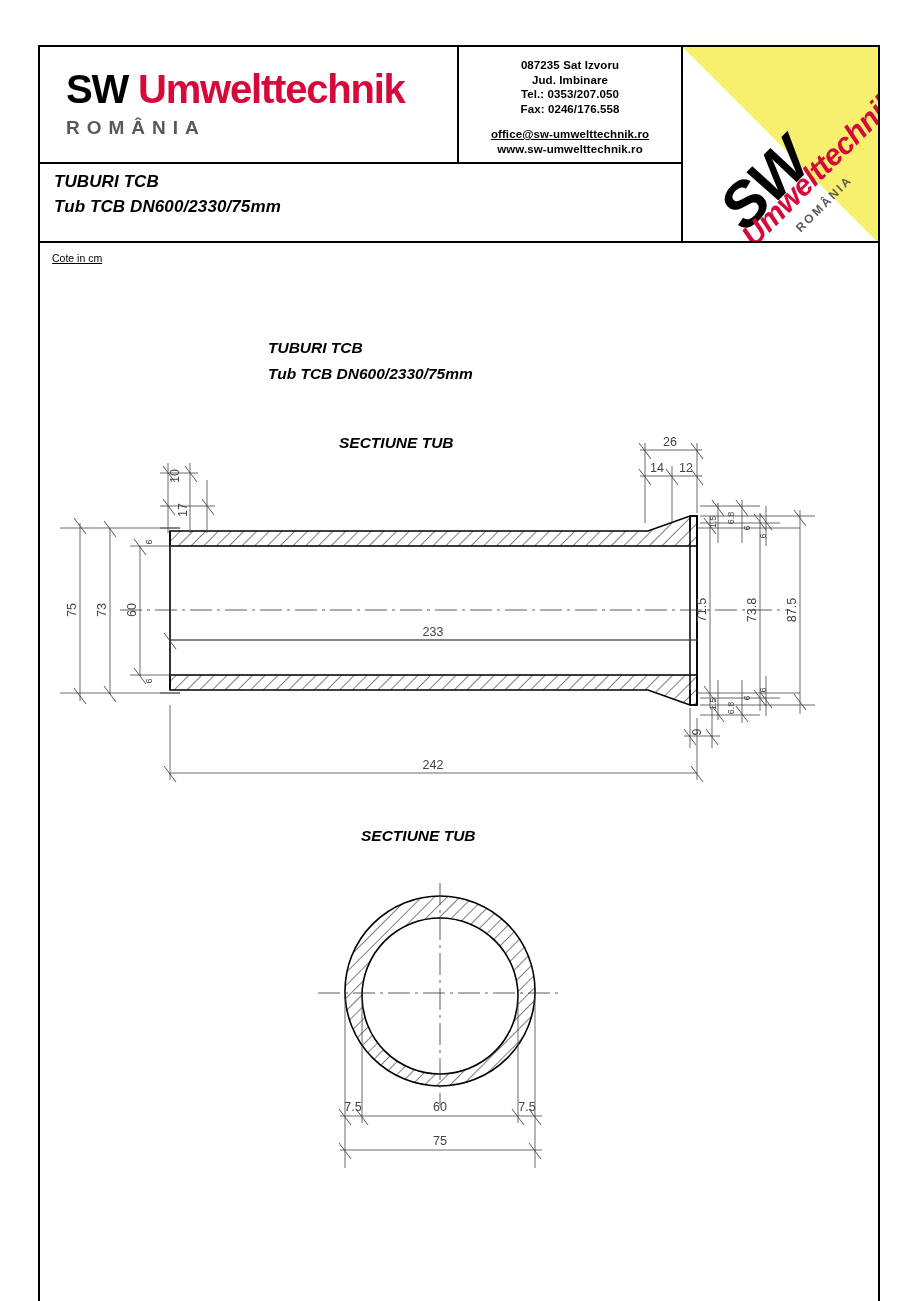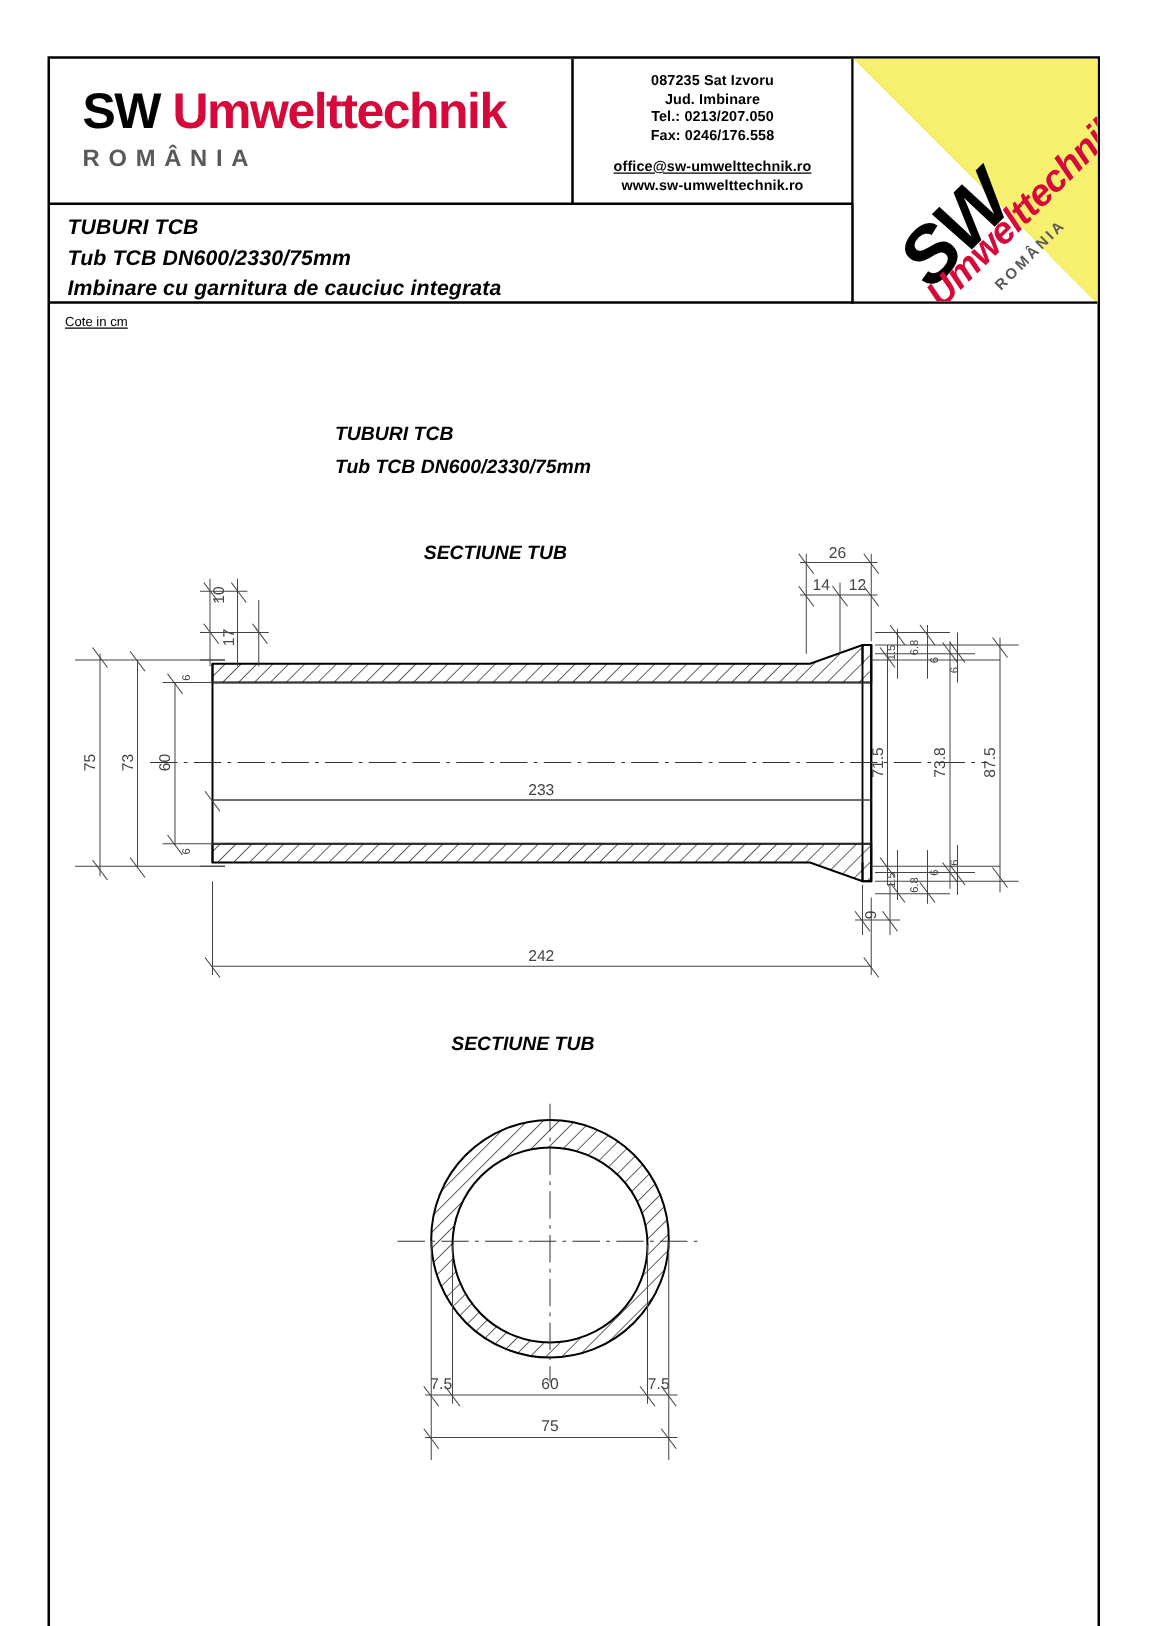--- a/index.html
+++ b/index.html
@@ -78,41 +78,40 @@
   <div class="tb-row" id="tb-logo">
     <div class="logo-wrap">
       <div class="logo-main"><span class="logo-sw">SW</span> <span class="logo-ut">Umwelttechnik</span></div>
       <div class="logo-sub">ROMÂNIA</div>
     </div>
   </div>
 
   <div class="tb-row" id="tb-contact">
     <div class="ct">087235 Sat Izvoru</div>
     <div class="ct">Jud. Imbinare</div>
-    <div class="ct">Tel.: 0213/207.050</div>
+    <div class="ct">Tel.: 0353/207.050</div>
     <div class="ct">Fax: 0246/176.558</div>
     <div class="ct gap">office@sw-umwelttechnik.ro</div>
     <div class="ct">www.sw-umwelttechnik.ro</div>
   </div>
 
   <div class="tb-row" id="tb-badge">
     <div id="badge-inner">
       <div id="badge-tri"></div>
       <div id="badge-txt">
         <div class="badge-rot" id="badge-sw">SW</div>
         <div class="badge-rot" id="badge-ut">Umwelttechnik</div>
         <div class="badge-rot" id="badge-ro">ROMÂNIA</div>
       </div>
     </div>
   </div>
 
   <div class="tb-row" id="tb-title">
     <div class="tl">TUBURI TCB</div>
     <div class="tl">Tub TCB DN600/2330/75mm</div>
-    <div class="tl">Imbinare cu garnitura de cauciuc integrata</div>
   </div>
 
   <div class="tb-row" id="tb-units">
     <span class="units">Cote in cm</span>
   </div>
 
   <div class="dw-head" id="h1">TUBURI TCB</div>
   <div class="dw-head" id="h2">Tub TCB DN600/2330/75mm</div>
   <div class="dw-head" id="h3">SECTIUNE TUB</div>
   <div class="dw-head" id="h4">SECTIUNE TUB</div>

